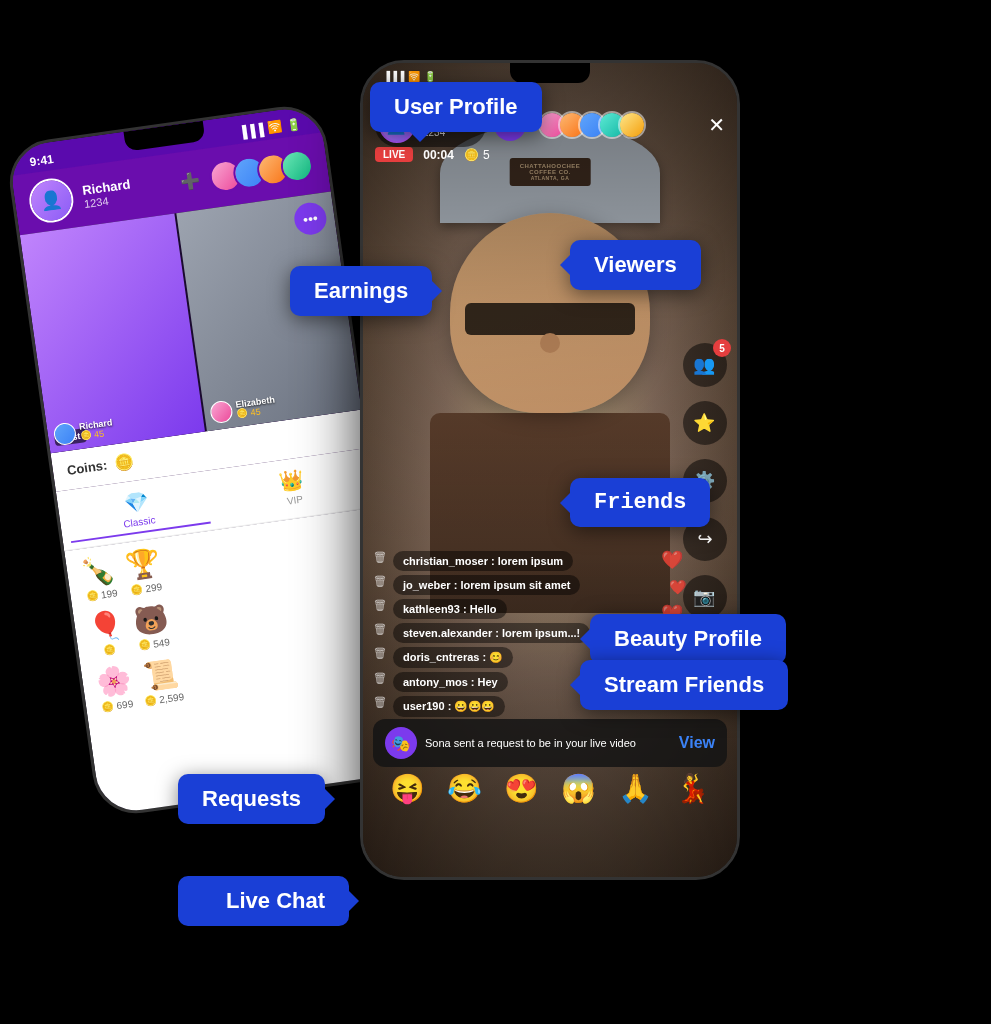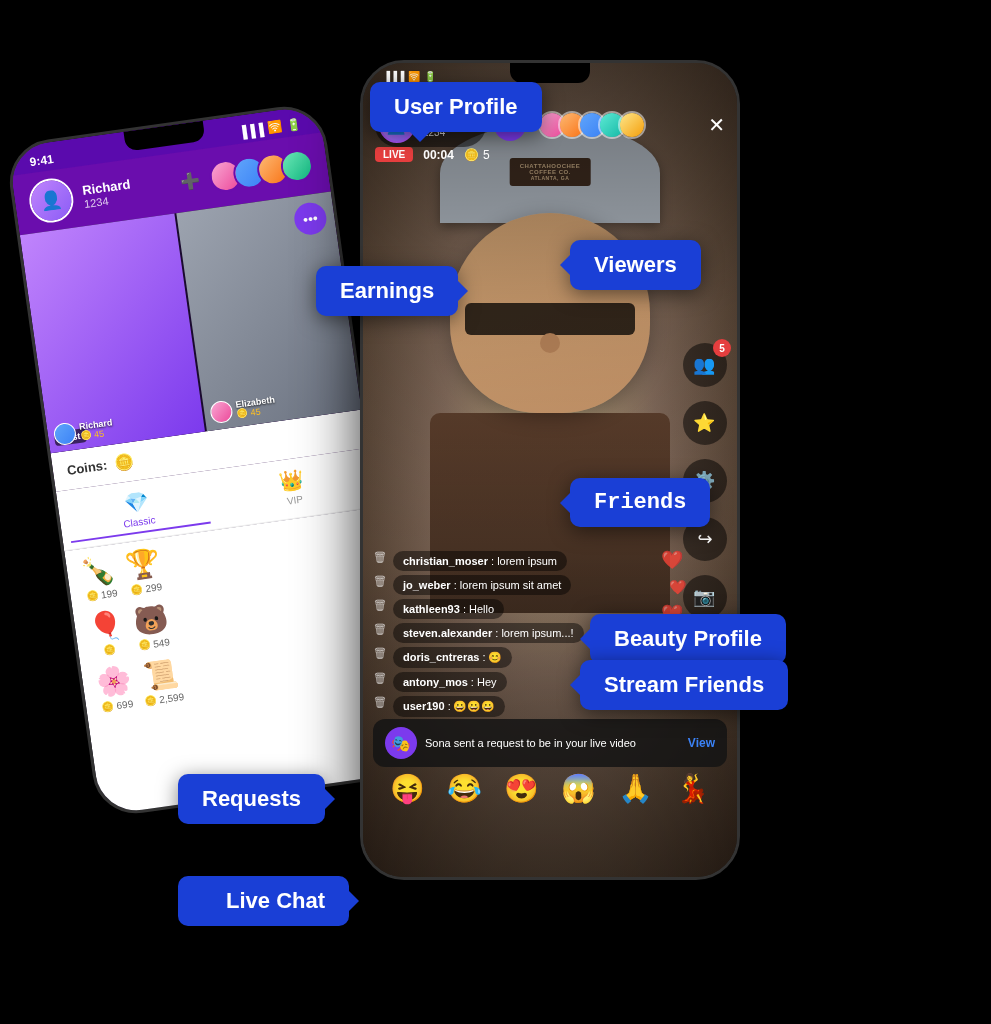--- a/index.html
+++ b/index.html
@@ -400,21 +400,21 @@
     .chat-del { color: rgba(255,255,255,0.7); font-size: 11px; }
     .chat-text {
       background: rgba(0,0,0,0.45);
       border-radius: 12px;
       padding: 4px 10px;
       color: #fff;
       font-size: 11px;
       max-width: 100%;
     }
     .chat-user { font-weight: 700; color: #fff; }
-    .chat-content { font-weight: 400; }
+    .chat-content { font-weight: 700; }
 
     
     .front-request {
       position: absolute;
       bottom: 110px;
       left: 10px;
       right: 10px;
       z-index: 10;
       background: rgba(20,20,20,0.85);
       border-radius: 12px;
@@ -426,21 +426,21 @@
     .req-avatar {
       width: 32px; height: 32px;
       border-radius: 50%;
       background: #7c3aed;
       display: flex; align-items: center; justify-content: center;
       font-size: 16px;
     }
     .req-text { color: #fff; font-size: 11px; flex: 1; }
     .req-view-btn {
       color: #3b82f6;
-      font-size: 12px;
+      font-size: 16px;
       font-weight: 700;
       cursor: pointer;
       text-align: center;
     }
 
     
     .front-emoji-bar {
       position: absolute;
       bottom: 64px;
       left: 0; right: 0;
@@ -529,21 +529,20 @@
       border-right-color: #1a3fd6;
       left: -20px;
       top: 50%;
       transform: translateY(-50%);
     }
 
     
     .callout-earnings {
       top: 266px;
       left: 290px;
-      margin-left: 26px;
     }
     .callout-earnings::after {
       border-left-color: #1a3fd6;
       right: -20px;
       top: 50%;
       transform: translateY(-50%);
     }
 
     
     .callout-friends {

